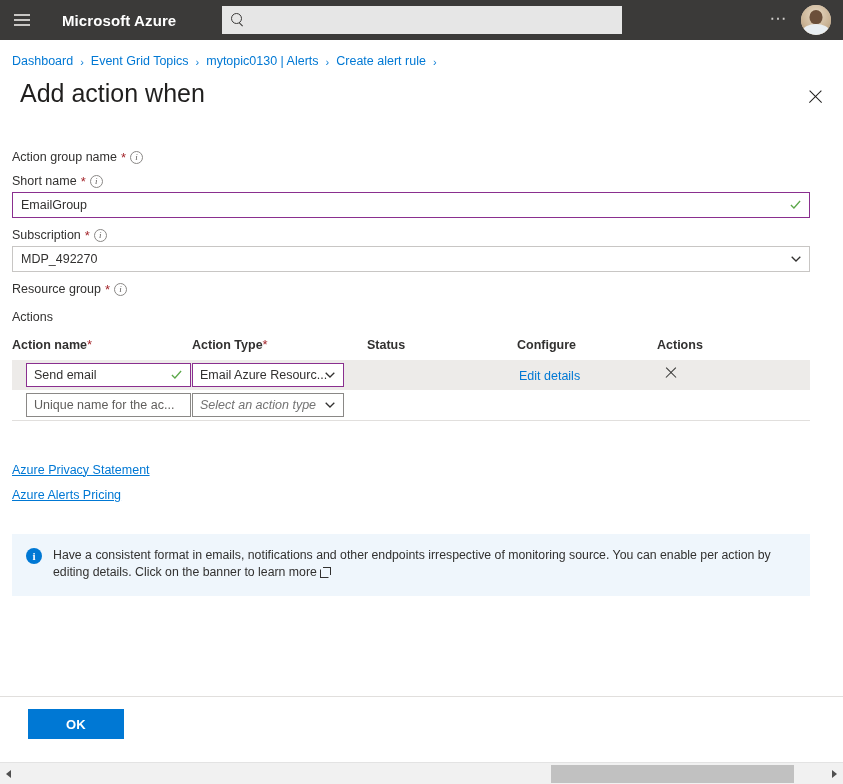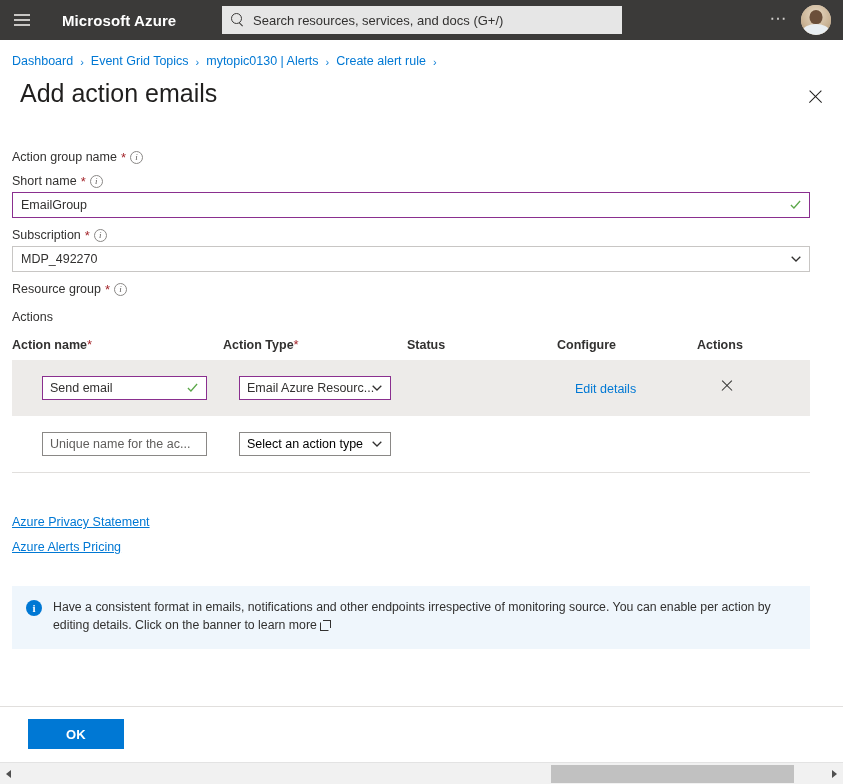--- a/index.html
+++ b/index.html
@@ -265,21 +265,21 @@
   .atable th {
     text-align: left;
     font-size: 12.5px;
     font-weight: bold;
     color: #323130;
     padding: 14px 0 8px 0;
     white-space: nowrap;
   }
   .atable th .req { font-weight: normal; }
   .atable td {
-    padding: 16px;
+    padding: 0;
     height: 30px;
     vertical-align: middle;
   }
   .arow-filled td { background: #edebe9; }
   .arow-last td { border-bottom: 1px solid #e1dfdd; }
   .cell-pad { padding: 3px 0; }
 
   .mini-input {
     width: 165px; height: 24px;
     border: 1px solid #8a2f8f;
@@ -309,21 +309,21 @@
   }
   .mini-select.gray { border-color: #8a8886; }
   .mini-select .txt {
     font-size: 12.5px;
     color: #323130;
     padding: 0 22px 0 7px;
     width: 100%;
     white-space: nowrap;
     overflow: hidden;
   }
-  .mini-select .txt.ph { color: #000000; }
+  .mini-select .txt.ph { color: #737373; font-style: italic; }
 
   .editlink {
     color: #0078d4;
     font-size: 12.5px;
     cursor: pointer;
     padding-left: 2px;
   }
   .del-x {
     width: 16px; height: 16px;
     position: relative;
@@ -403,21 +403,21 @@
     left: 3px; top: 0px;
     width: 7px; height: 7px;
     border: 1px solid #323130;
     border-bottom: 0; border-left: 0;
   }
 
   
   .footer {
     position: absolute;
     left: 0; right: 0;
-    bottom: 22px;
+    bottom: 32px;
     height: 56px;
     border-top: 1px solid #e1dfdd;
     padding: 12px 0 0 28px;
     background: #fff;
   }
   .ok-btn {
     width: 96px; height: 30px;
     background: #0078d4;
     color: #fff;
     border: 0;
@@ -474,21 +474,20 @@
 <div class="topbar">
   <div class="hamburger">
     <span></span>
       <span></span>
       <span></span>
   </div>
   <div class="brand">Microsoft Azure</div>
 
   <div class="searchbox">
     <div class="search-ico"></div>
-    <div class="search-ph">Search resources, services, and docs (G+/)</div>
   </div>
 
   <div class="topbar-right">
     <div class="ellipsis">⋯</div>
     <div class="avatar">
       <div class="av-bg"></div>
       <div class="av-head"></div>
       <div class="av-body"></div>
     </div>
   </div>
@@ -501,21 +500,21 @@
     <span class="bc-sep">›</span>
     <span class="bc-link">Event Grid Topics</span>
     <span class="bc-sep">›</span>
     <span class="bc-link">mytopic0130 | Alerts</span>
     <span class="bc-sep">›</span>
     <span class="bc-link">Create alert rule</span>
     <span class="bc-sep">›</span>
   </div>
 
   <div class="title-row">
-    <h1 class="page-title">Add action emails</h1>
+    <h1 class="page-title">Add action when</h1>
     <div class="close-x"></div>
   </div>
 
   <div class="form">
 
     <div class="field">
       <div class="flabel">
         <span>Action group name</span>
         <span class="req">*</span>
         <span class="info-i">i</span>

